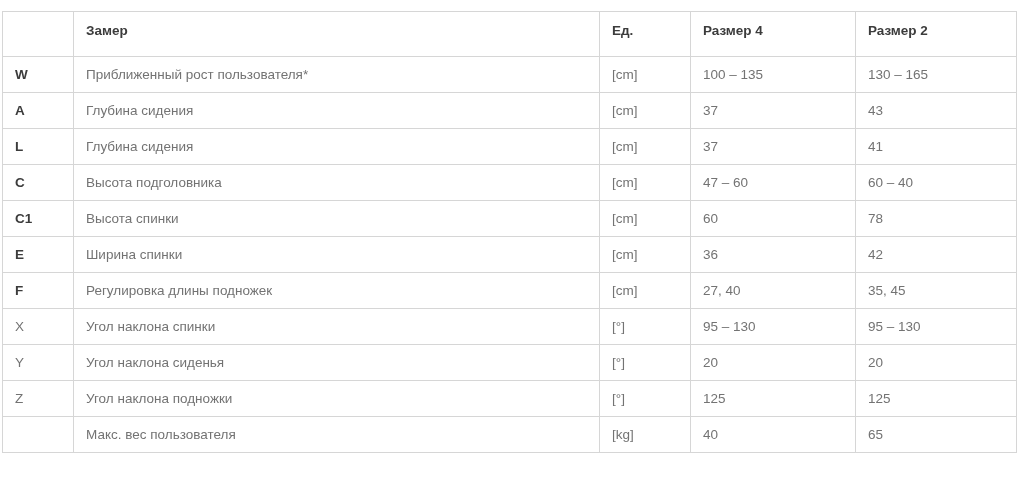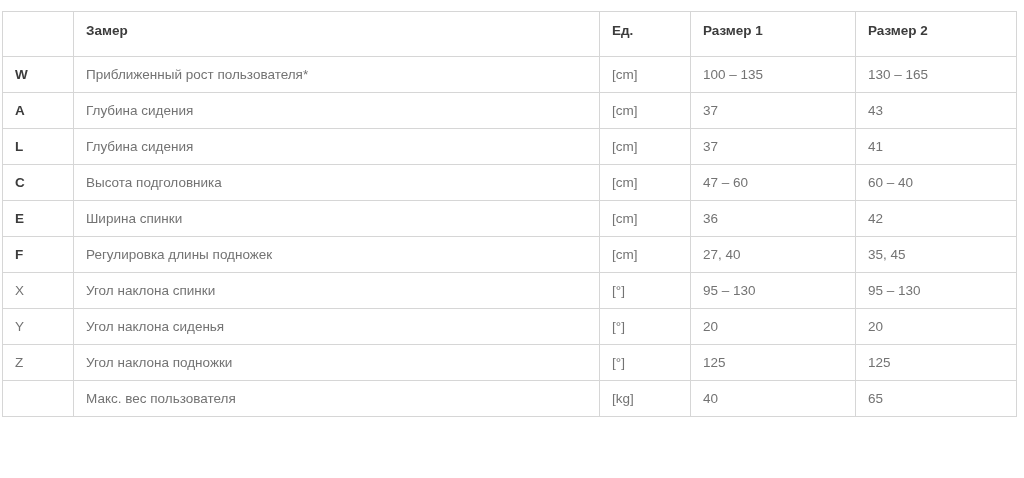--- a/index.html
+++ b/index.html
@@ -61,21 +61,21 @@
       <col class="c-name">
       <col class="c-unit">
       <col class="c-size1">
       <col class="c-size2">
     </colgroup>
     <thead>
       <tr>
         <th></th>
         <th>Замер</th>
         <th>Ед.</th>
-        <th>Размер 1</th>
+        <th>Размер 4</th>
         <th>Размер 2</th>
       </tr>
     </thead>
     <tbody id="spec-body">
         <tr>
           <td class="code-bold">W</td>
           <td>Приближенный рост пользователя*</td>
           <td>[cm]</td>
           <td>100 – 135</td>
           <td>130 – 165</td>
@@ -93,20 +93,27 @@
           <td>[cm]</td>
           <td>37</td>
           <td>41</td>
         </tr>
         <tr>
           <td class="code-bold">C</td>
           <td>Высота подголовника</td>
           <td>[cm]</td>
           <td>47 – 60</td>
           <td>60 – 40</td>
+        </tr>
+        <tr>
+          <td class="code-bold">C1</td>
+          <td>Высота спинки</td>
+          <td>[cm]</td>
+          <td>60</td>
+          <td>78</td>
         </tr>
         <tr>
           <td class="code-bold">E</td>
           <td>Ширина спинки</td>
           <td>[cm]</td>
           <td>36</td>
           <td>42</td>
         </tr>
         <tr>
           <td class="code-bold">F</td>

